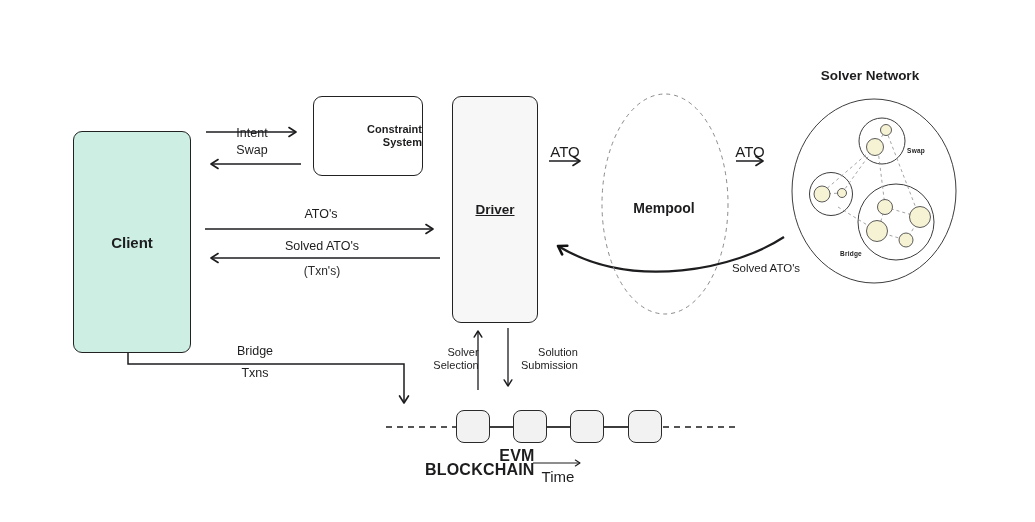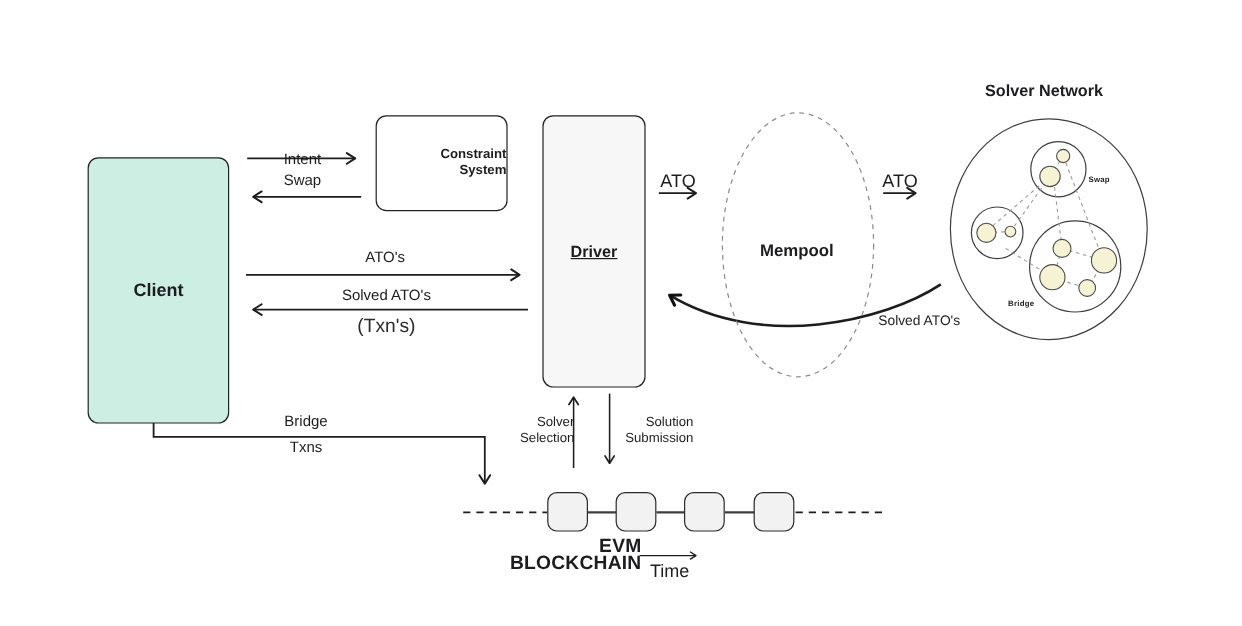--- a/index.html
+++ b/index.html
@@ -12,21 +12,21 @@
           font-weight:700;font-size:15px;margin-top:36px;}
   .constraint{left:313px;top:96px;width:110px;height:80px;background:#fff;
           font-weight:700;font-size:11px;line-height:13.5px;align-items:flex-end;}
   .driver{left:452px;top:96px;width:86px;height:227px;background:var(--driver-fill,#f7f7f7);
           font-weight:700;font-size:13.5px;text-decoration:underline;}
   .block{position:absolute;top:410px;width:34px;height:33px;background:var(--block-fill,#f2f2f2);
           border:1.6px solid #2b2b2b;border-radius:8px;box-sizing:border-box;}
   .lbl{position:absolute;transform:translateX(-50%);white-space:nowrap;font-size:12.5px;}
   .lbl-left{position:absolute;white-space:nowrap;text-align:right;}
   .sm{font-size:15px;}
-  .xs{font-size:16px;color:#2b2b2b;}
+  .xs{font-size:12px;color:#2b2b2b;}
   .center{text-align:right;}
   .mempool-lbl{font-weight:700;font-size:14px;}
   .solver-title{font-weight:700;font-size:13.5px;text-align:right;}
   .tiny{font-size:6.5px;font-weight:700;letter-spacing:.2px;transform:translateX(-50%);position:absolute;white-space:nowrap;}
   .evm{font-weight:700;font-size:16px;line-height:13.5px;letter-spacing:.2px;}
   .seln{font-size:11px;line-height:12.5px;}
   .stroke{stroke:var(--line-color,#1d1d1f);fill:none;}
   .mempool-ellipse{stroke:var(--dashed-color,#8a8a8a);stroke-dasharray:4 4;stroke-width:1;fill:none;}
   .solver-outline{stroke:#3d3d3d;stroke-width:1;fill:none;}
   .solver-conn{stroke:#9a9a9a;stroke-dasharray:3 3;stroke-width:.9;fill:none;}

